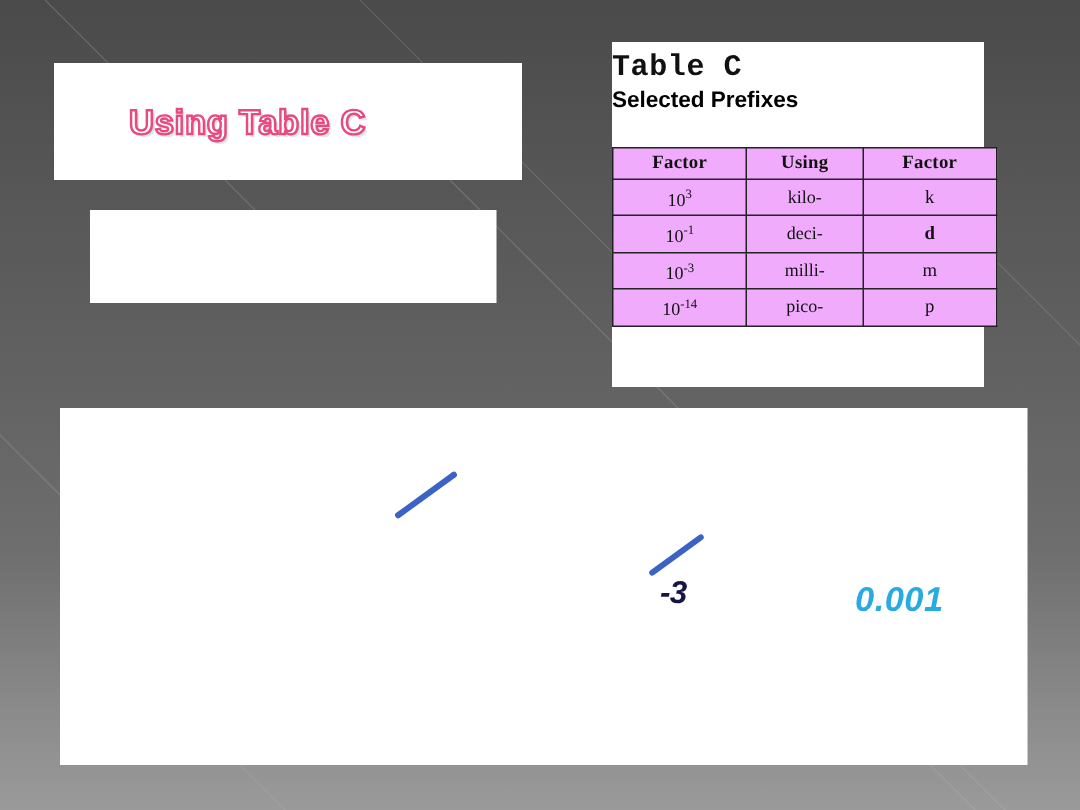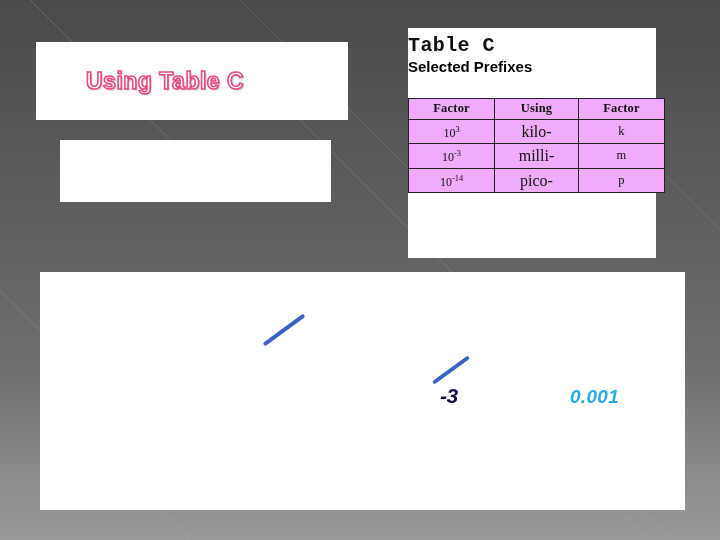--- a/index.html
+++ b/index.html
@@ -102,21 +102,21 @@
     height: 19.5px;
     line-height: 19.5px;
     font-size: 12.5px;
   }
   table.prefix-table th {
     font-weight: bold;
     font-size: 12.5px;
     letter-spacing: 0.2px;
   }
   table.prefix-table td.factor { font-size: 12px; }
-  table.prefix-table td.prefix { font-size: 16px; }
+  table.prefix-table td.prefix { font-size: 12px; }
   table.prefix-table td.symbol { font-size: 12.5px; }
   table.prefix-table td.symbol.bold { font-weight: bold; }
   .exp { font-size: 8.5px; vertical-align: super; }
 
   
   .annot-stroke {
     position: absolute;
     background: #3b62c4;
     border-radius: 2px;
     transform-origin: center center;
@@ -140,21 +140,21 @@
     font-size: 21px;
     color: #151544;
     letter-spacing: -0.5px;
   }
   #annot-value {
     position: absolute;
     left: 570px; top: 386px;
     font-family: "Liberation Sans", sans-serif;
     font-weight: bold;
     font-style: italic;
-    font-size: 19px;
+    font-size: 23px;
     color: #29abe2;
     letter-spacing: 0.3px;
   }
 </style>
 </head>
 <body>
 
 <div id="slide">
 
   <svg id="bg-streaks" viewBox="0 0 720 540" preserveAspectRatio="none">
@@ -194,20 +194,25 @@
           <th>Factor</th>
         </tr>
       </thead>
       <tbody id="prefix-tbody">
           <tr>
             <td class="factor">10<span class="exp">3</span></td>
             <td class="prefix">kilo-</td>
             <td class="symbol">k</td>
           </tr>
           <tr>
+            <td class="factor">10<span class="exp">-1</span></td>
+            <td class="prefix">deci-</td>
+            <td class="symbol bold">d</td>
+          </tr>
+          <tr>
             <td class="factor">10<span class="exp">-3</span></td>
             <td class="prefix">milli-</td>
             <td class="symbol">m</td>
           </tr>
           <tr>
             <td class="factor">10<span class="exp">-14</span></td>
             <td class="prefix">pico-</td>
             <td class="symbol">p</td>
           </tr>
         </tbody>

